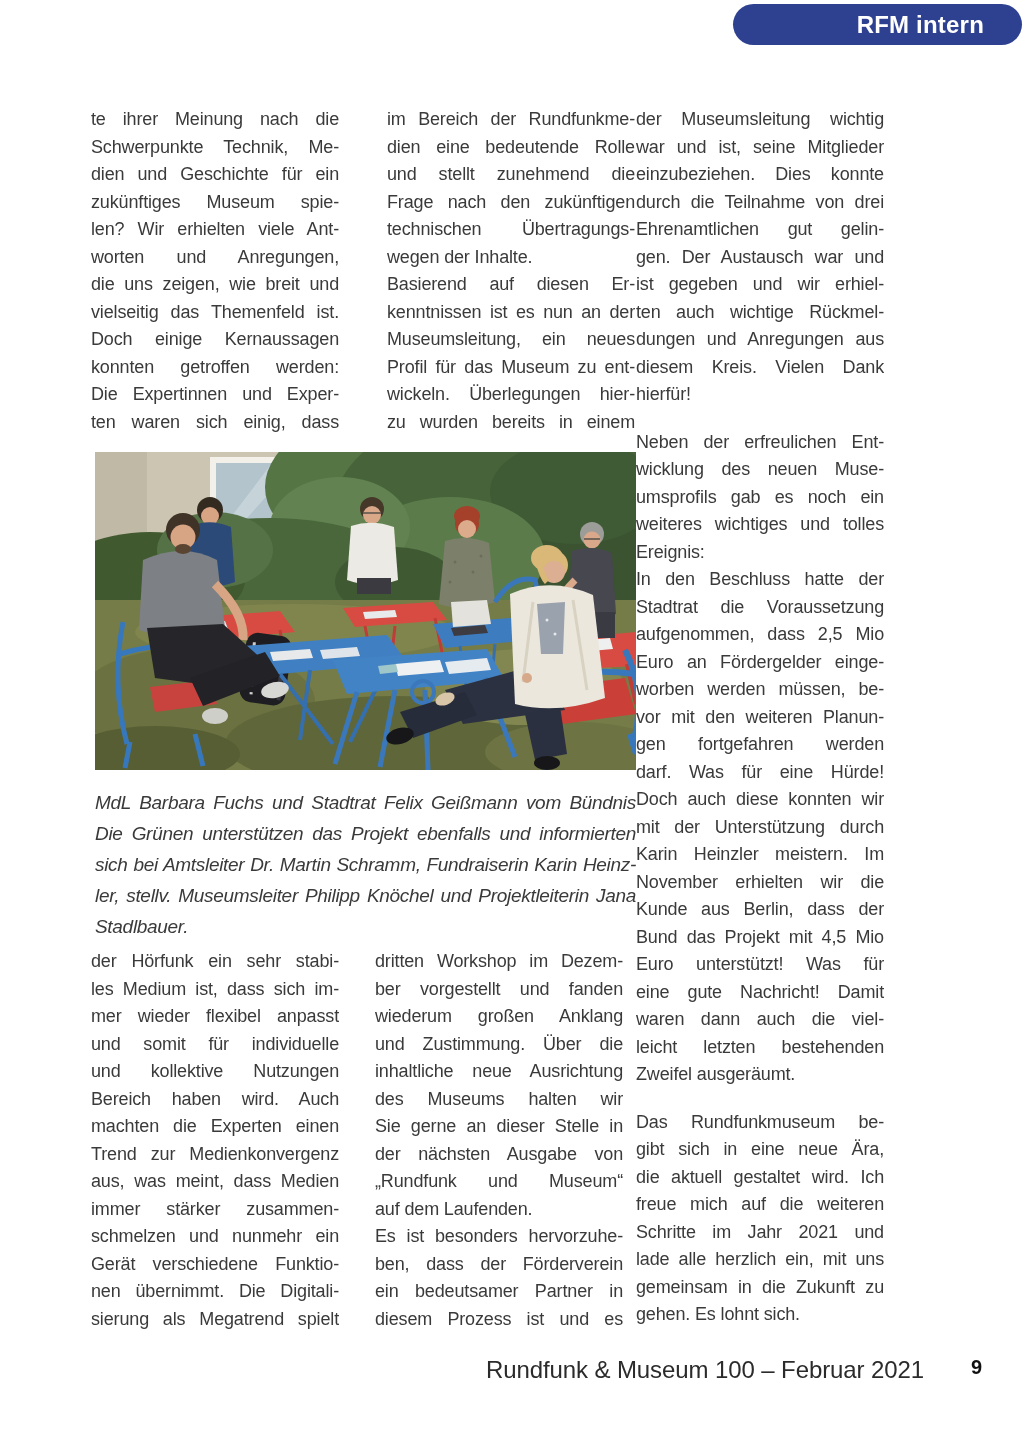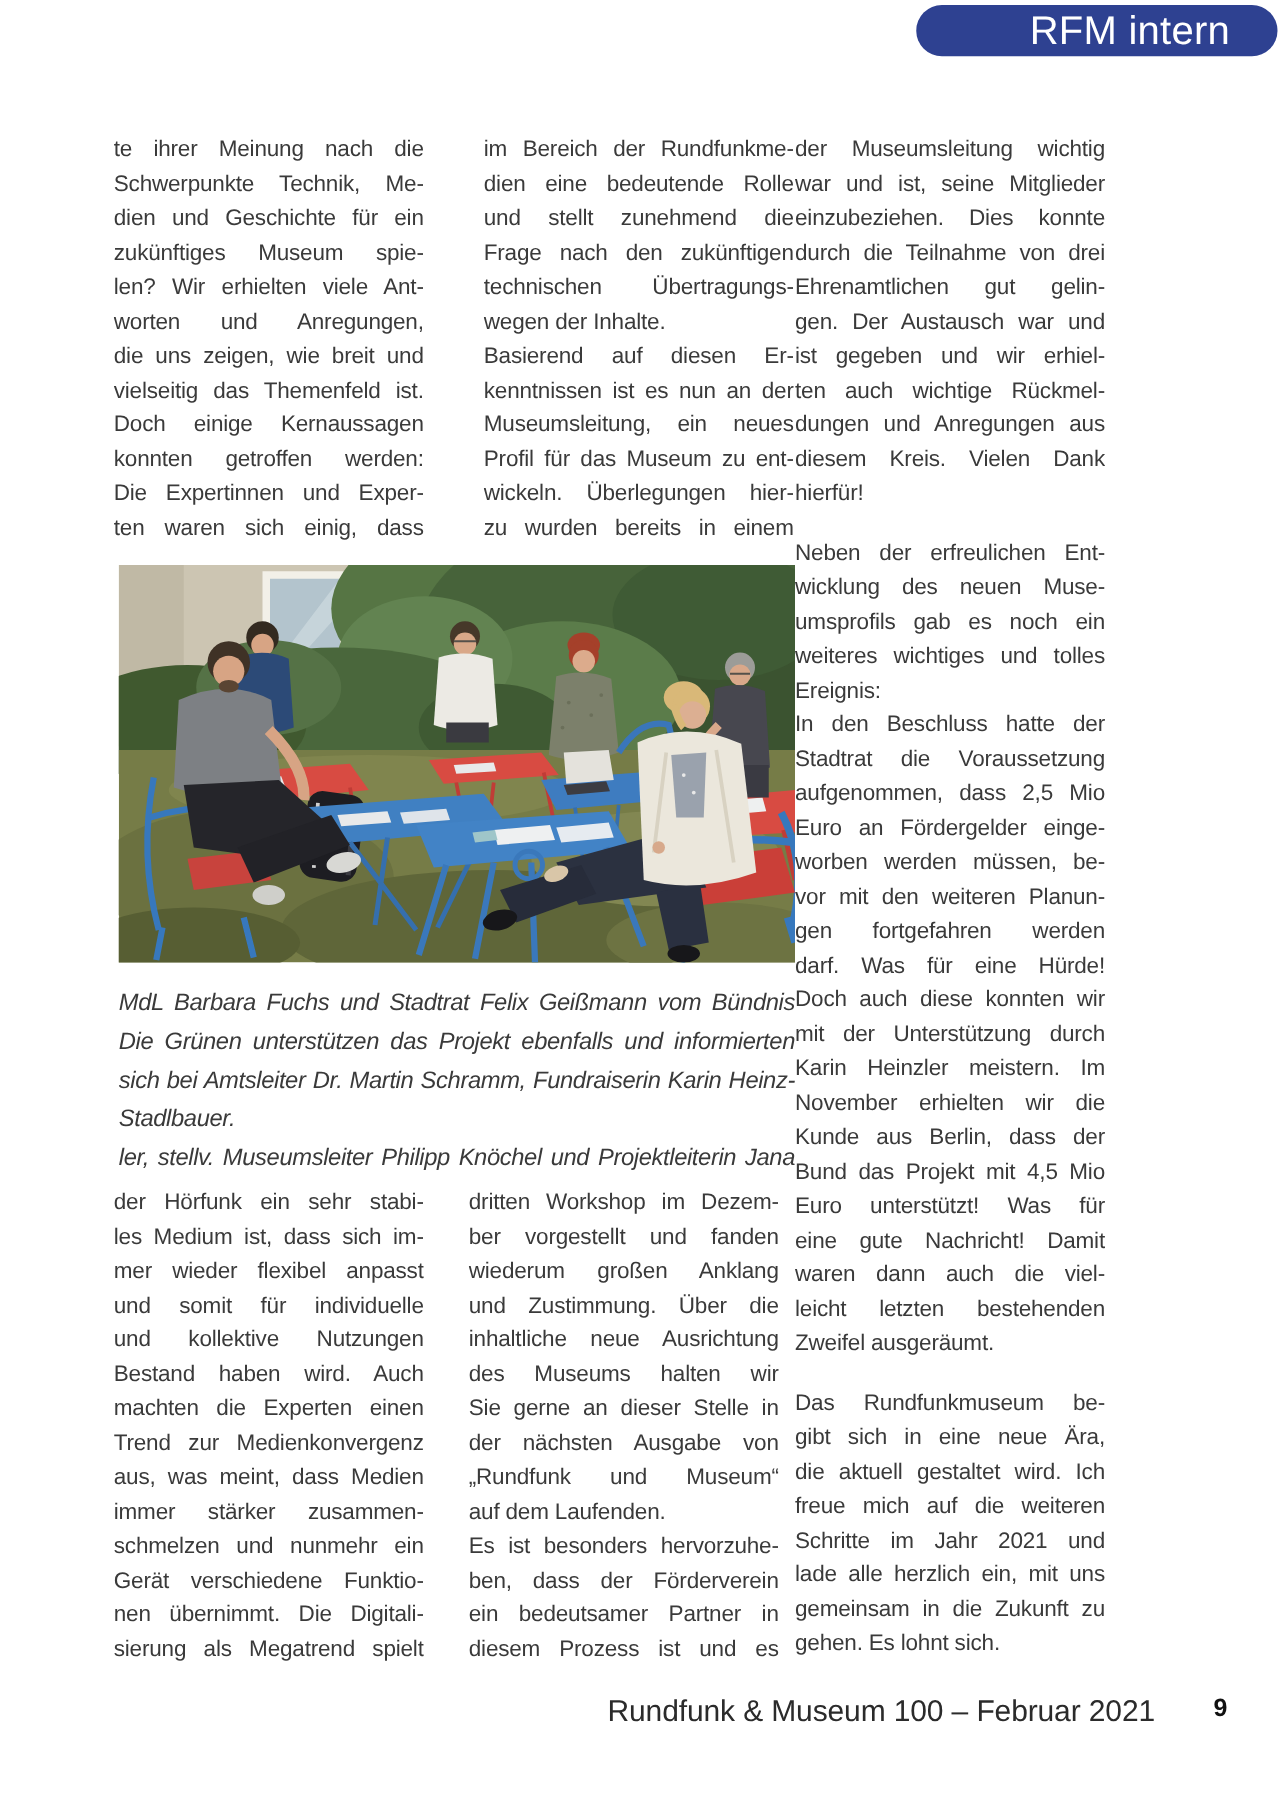--- a/index.html
+++ b/index.html
@@ -7,21 +7,21 @@
     width:1024px;height:1440px;position:relative;background:#ffffff;
     font-family:"Liberation Sans","DejaVu Sans",sans-serif;
     color:#3a3a3a;overflow:hidden;
   }
   
   .badge{
     position:absolute;left:733px;top:4px;width:289px;height:41px;
     border-radius:21px;background:#2e4191;
     display:flex;align-items:center;justify-content:flex-end;
   }
-  .badge span{color:#ffffff;font-size:32px;padding-right:38px;letter-spacing:0.2px;}
+  .badge span{color:#ffffff;font-size:24px;padding-right:38px;letter-spacing:0.2px;font-weight:bold;}
   
   .col{
     position:absolute;width:248px;font-size:18px;line-height:27.5px;
     letter-spacing:-0.15px;color:#3a3a3a;
   }
   .col .line{text-align:justify;text-align-last:justify;height:27.5px;overflow:hidden;}
   .col .line.end{text-align-last:left;}
   #top-col1,#top-col2,#col3{top:106px;}
   #top-col1{left:91px;}
   #top-col2{left:387px;}
@@ -290,33 +290,33 @@
     <path d="M444,112 q4,14 8,18" stroke="#d9b878" stroke-width="6" fill="none"></path>
     <circle cx="432" cy="226" r="5" fill="#d7a98b"></circle>
   </g>
 </svg>
 
 <div class="caption" id="caption">
     <div class="para">
       <div class="line">MdL Barbara Fuchs und Stadtrat Felix Geißmann vom Bündnis 90/</div>
       <div class="line">Die Grünen unterstützen das Projekt ebenfalls und informierten</div>
       <div class="line">sich bei Amtsleiter Dr. Martin Schramm, Fundraiserin Karin Heinz-</div>
+      <div class="line">ler, stellv. Museumsleiter Philipp Knöchel und Projektleiterin Jana</div>
       <div class="line end">Stadlbauer.</div>
-      <div class="line">ler, stellv. Museumsleiter Philipp Knöchel und Projektleiterin Jana</div>
     </div>
   </div>
 
 <div class="col" id="bottom-col1">
     <div class="para">
       <div class="line">der Hörfunk ein sehr stabi-</div>
       <div class="line">les Medium ist, dass sich im-</div>
       <div class="line">mer wieder flexibel anpasst</div>
       <div class="line">und somit für individuelle</div>
       <div class="line">und kollektive Nutzungen</div>
-      <div class="line">Bestand haben wird. Auch</div>
+      <div class="line">Bereich haben wird. Auch</div>
       <div class="line">machten die Experten einen</div>
       <div class="line">Trend zur Medienkonvergenz</div>
       <div class="line">aus, was meint, dass Medien</div>
       <div class="line">immer stärker zusammen-</div>
       <div class="line">schmelzen und nunmehr ein</div>
       <div class="line">Gerät verschiedene Funktio-</div>
       <div class="line">nen übernimmt. Die Digitali-</div>
       <div class="line">sierung als Megatrend spielt</div>
     </div>
   </div>

